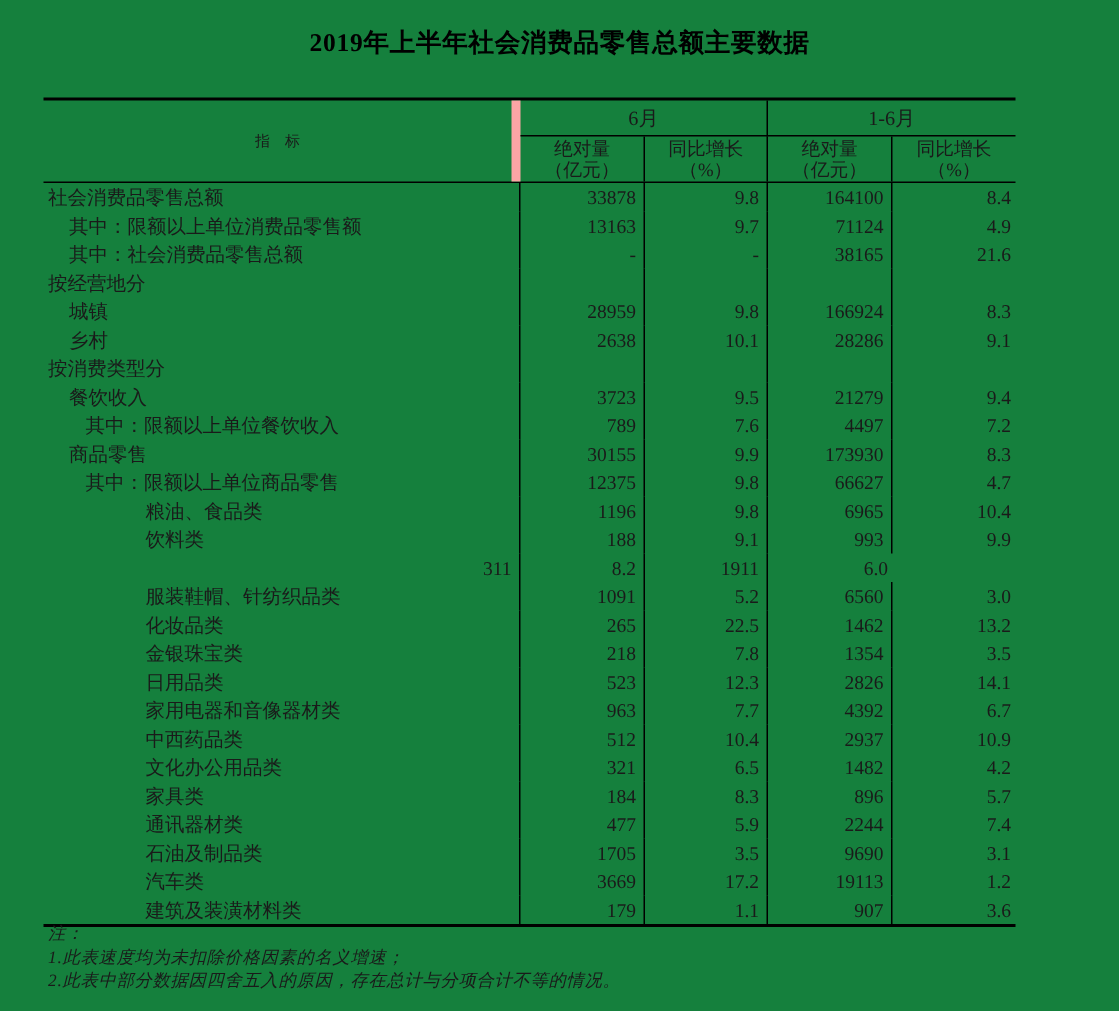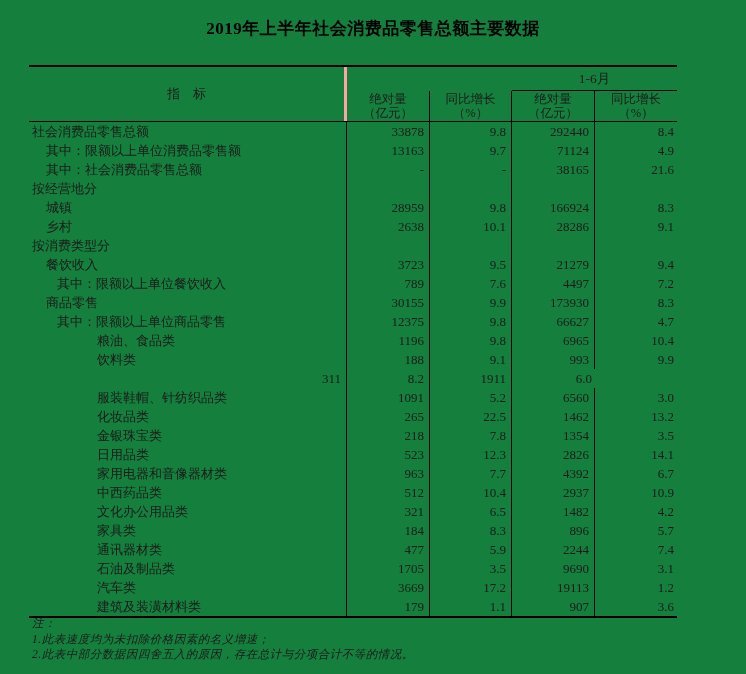--- a/index.html
+++ b/index.html
@@ -20,21 +20,21 @@
   }
   .thead {
     display:grid; grid-template-columns:318px 83px 82px 83px 82px;
     grid-template-rows:24px 30px;
     border-bottom:1px solid #000;
   }
   .thead > div { box-sizing:border-box; }
   .h-indicator {
     grid-row:1/3; grid-column:1;
     display:flex; align-items:center; justify-content:center;
-    border-right:3px solid #fca5a5; font-size:13px;
+    border-right:6px solid #fca5a5; font-size:10px;
   }
   .h-group {
     display:flex; align-items:center; justify-content:center;
     font-size:13.5px; border-bottom:1px solid #000;
   }
   .h-group.g1 { grid-column:2/4; border-right:1px solid #000; }
   .h-group.g2 { grid-column:4/6; }
   .h-sub {
     display:flex; flex-direction:column; align-items:center; justify-content:center;
     font-size:12.5px; line-height:14px;
@@ -64,20 +64,21 @@
 </head>
 <body>
 
 <div class="page">
 
   <div class="title">2019年上半年社会消费品零售总额主要数据</div>
 
   <div class="stat-table">
     <div class="thead">
       <div class="h-indicator">指　标</div>
+      <div class="h-group g1">6月</div>
       <div class="h-group g2">1-6月</div>
 
       <div class="h-sub br">
         <span>绝对量</span>
         <span>（亿元）</span>
       </div>
       <div class="h-sub br">
         <span>同比增长</span>
         <span>（%）</span>
       </div>
@@ -89,21 +90,21 @@
         <span>同比增长</span>
         <span>（%）</span>
       </div>
     </div>
 
     <div class="tbody">
     <div class="trow">
       <div class="c-label" style="padding-left: 3px;">社会消费品零售总额</div>
       <div class="c-val">33878</div>
       <div class="c-val">9.8</div>
-      <div class="c-val">292440</div>
+      <div class="c-val">164100</div>
       <div class="c-val last">8.4</div>
     </div>
 
     <div class="trow">
       <div class="c-label" style="padding-left: 17px;">其中：限额以上单位消费品零售额</div>
       <div class="c-val">13163</div>
       <div class="c-val">9.7</div>
       <div class="c-val">71124</div>
       <div class="c-val last">4.9</div>
     </div>

